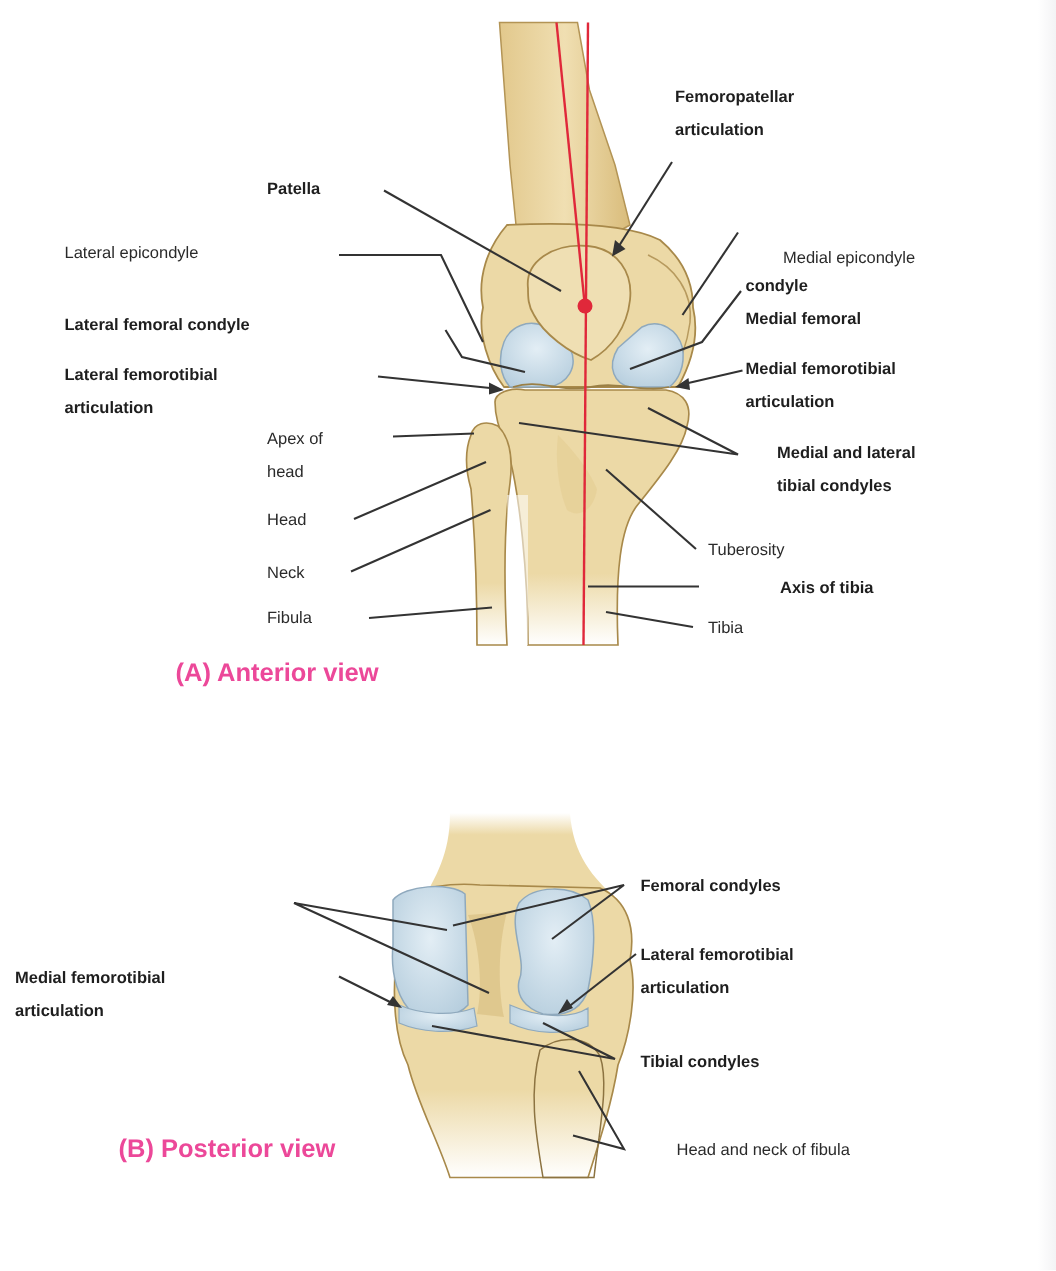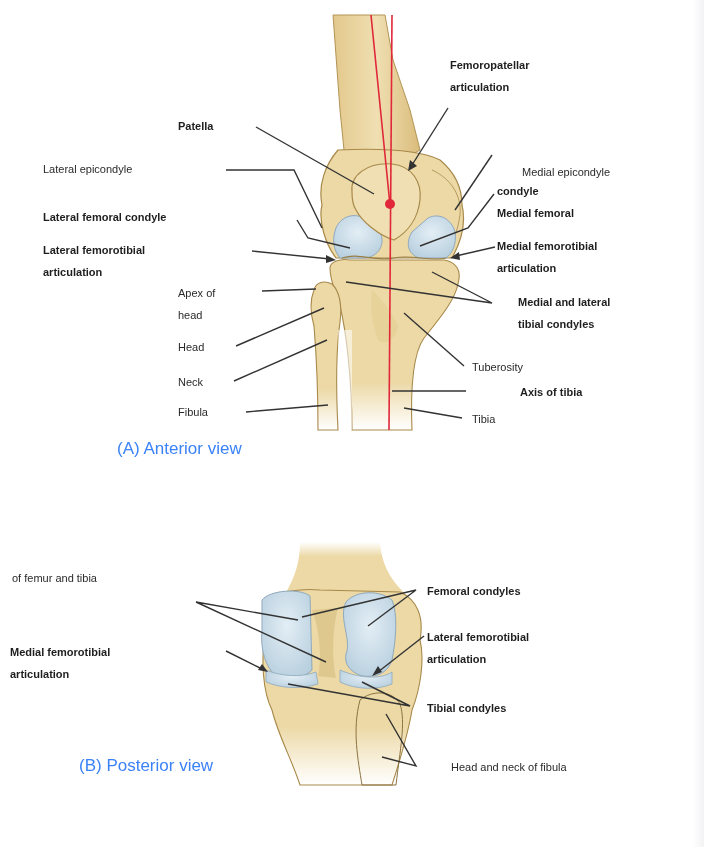--- a/index.html
+++ b/index.html
@@ -3,21 +3,21 @@
   <meta charset="utf-8">
   <style>
     html, body { margin: 0; padding: 0; background: #ffffff; }
     body { width: 704px; height: 847px; position: relative; overflow: hidden;
            font-family: "Liberation Sans", sans-serif; color: #222222; }
     .edge-stripe { position: absolute; right: 0; top: 0; width: 12px; height: 847px;
                    background: linear-gradient(to right, #ffffff, #f3f3f5); }
     svg.art { position: absolute; left: 0; top: 0; }
     .lbl { position: absolute; font-size: 11px; line-height: 22px; white-space: nowrap; color: #2a2a2a; }
     .lbl.b { font-weight: bold; color: #1e1e1e; }
-    .caption { position: absolute; font-size: 17px; font-weight: normal; color: #3b82f6; white-space: nowrap; }
+    .caption { position: absolute; font-size: 17px; font-weight: bold; color: #ec4899; white-space: nowrap; }
   </style>
 </head>
 <body>
 
 <div class="edge-stripe"></div>
 
 <svg class="art" width="704" height="847" viewBox="0 0 704 847">
   <defs>
     <linearGradient id="fadeA" x1="0" y1="0" x2="0" y2="1">
       <stop offset="0.72" stop-color="#ecd9a6" stop-opacity="1"></stop>
@@ -187,21 +187,20 @@
 </div>
 <div class="lbl b" style="left:497px; top:291px;margin-left:21px;">
   <div>Medial and lateral</div>
   <div>tibial condyles</div>
 </div>
 <div class="lbl" style="left:472px; top:356px;">Tuberosity</div>
 <div class="lbl b" style="left:472px; top:381px;margin-left:48px;">Axis of tibia</div>
 <div class="lbl" style="left:472px; top:408px;">Tibia</div>
 
 <div class="lbl" style="left:12px; top:567px;">
-  <div>of femur and tibia</div>
 </div>
 <div class="lbl b" style="left:10px; top:641px;">
   <div>Medial femorotibial</div>
   <div>articulation</div>
 </div>
 <div class="lbl b" style="left:427px; top:580px;">Femoral condyles</div>
 <div class="lbl b" style="left:427px; top:626px;">
   <div>Lateral femorotibial</div>
   <div>articulation</div>
 </div>

